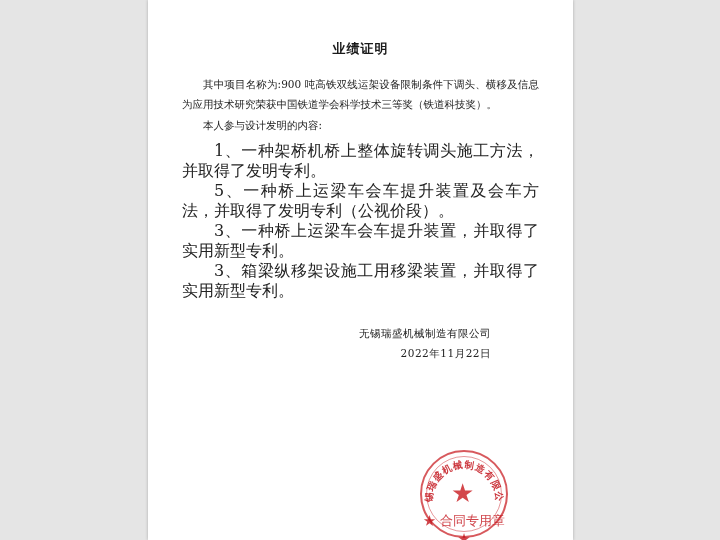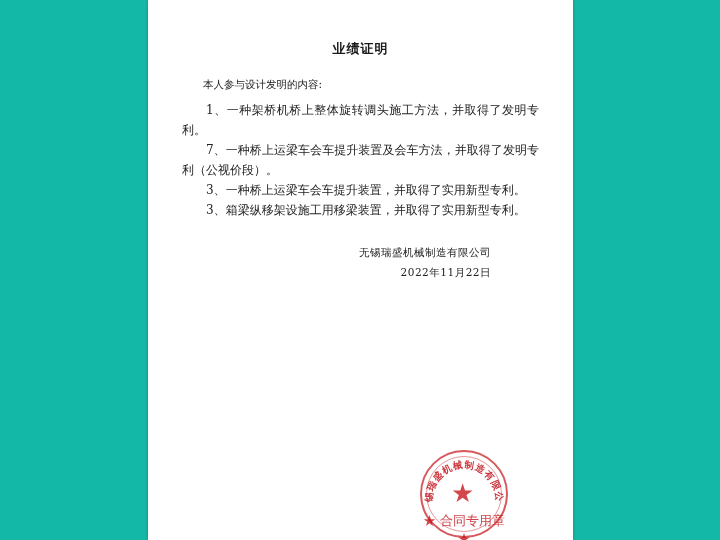--- a/index.html
+++ b/index.html
@@ -8,21 +8,21 @@
     background: #c9c9c9;
     width: 720px;
     height: 540px;
     overflow: hidden;
     font-family: "DejaVu Serif", "Liberation Serif", serif;
   }
   #page {
     position: relative;
     width: 720px;
     height: 540px;
-    background: #14b8a6;
+    background: #e5e5e5;
   }
   .sheet {
     position: absolute;
     left: 148px;
     top: 0px;
     width: 425px;
     height: 540px;
     background: #ffffff;
     box-shadow: 0 0 3px rgba(0,0,0,0.25);
     overflow: hidden;
@@ -46,21 +46,21 @@
     margin: 0 0 1px 0;
     text-align: justify;
     text-justify: inter-ideograph;
     text-indent: 2em;
     font-family: "DejaVu Serif", "Liberation Serif", serif;
   }
   p.para.block {
     margin-bottom: 6px;
   }
   p.item {
-    font-size: 12px;
+    font-size: 16px;
     line-height: 20px;
     color: #232323;
     margin: 0;
     text-align: justify;
     text-indent: 2em;
     font-family: "DejaVu Serif", "Liberation Serif", serif;
   }
   .sign-block {
     margin-top: 22px;
     text-align: right;
@@ -134,24 +134,25 @@
 </head>
 <body>
 
 <div id="page">
 
   <div class="sheet">
 
     <div class="doc-title">业绩证明</div>
 
     <div class="body-area">
+      <p class="para">其中项目名称为:900 吨高铁双线运架设备限制条件下调头、横移及信息为应用技术研究荣获中国铁道学会科学技术三等奖（铁道科技奖）。</p>
       <p class="para block">本人参与设计发明的内容:</p>
 
       <p class="item">1、一种架桥机桥上整体旋转调头施工方法，并取得了发明专利。</p>
-      <p class="item">7、一种桥上运梁车会车提升装置及会车方法，并取得了发明专利（公视价段）。</p>
+      <p class="item">5、一种桥上运梁车会车提升装置及会车方法，并取得了发明专利（公视价段）。</p>
       <p class="item">3、一种桥上运梁车会车提升装置，并取得了实用新型专利。</p>
       <p class="item">3、箱梁纵移架设施工用移梁装置，并取得了实用新型专利。</p>
 
       <div class="sign-block">
         <div class="sign-line">无锡瑞盛机械制造有限公司</div>
         <div class="sign-line">2022年11月22日</div>
       </div>
     </div>
 
     <div class="seal">

